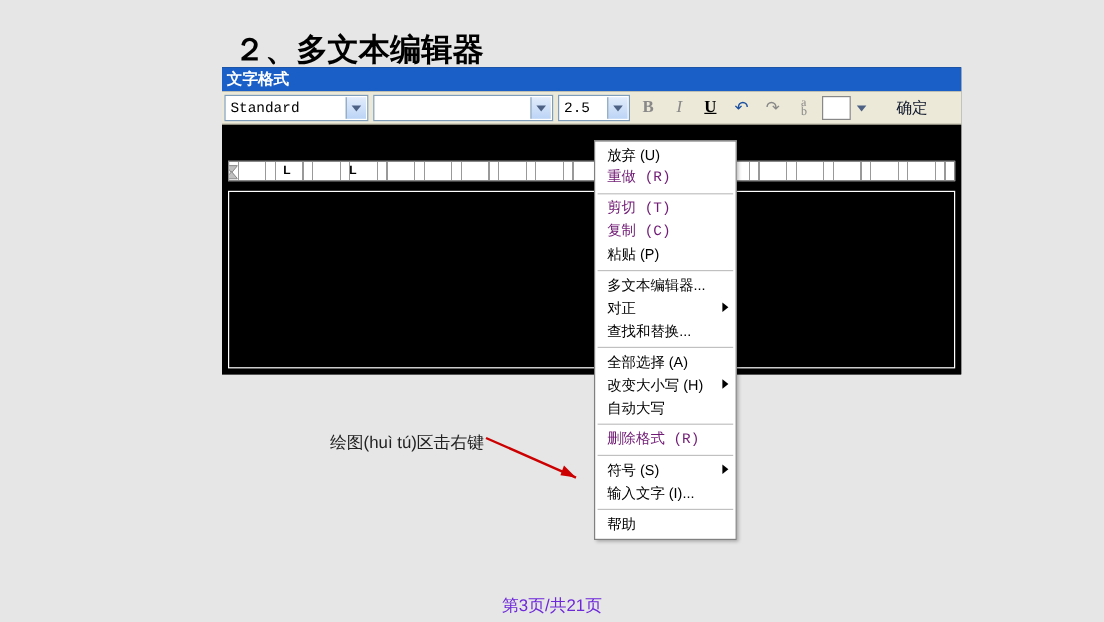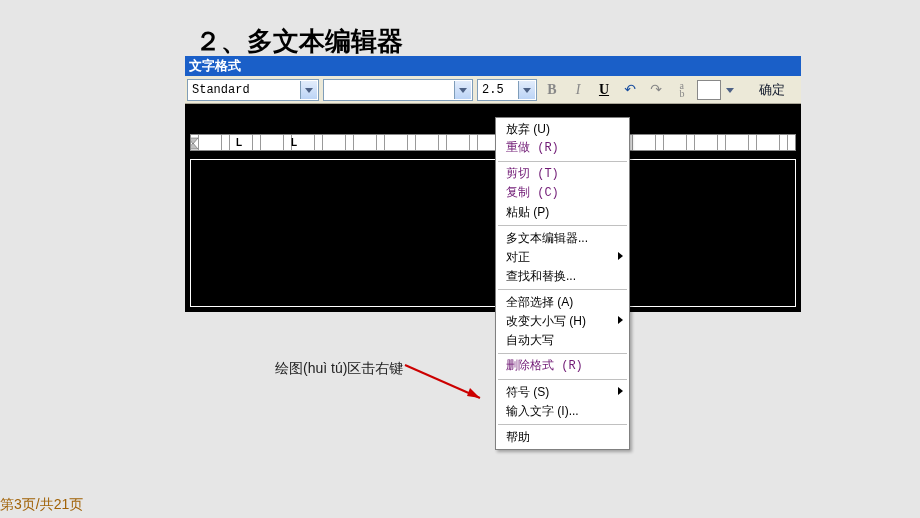--- a/index.html
+++ b/index.html
@@ -70,21 +70,21 @@
     content: "";
     position: absolute;
     right: 5px;
     top: 8px;
     width: 0; height: 0;
     border-left: 4px solid transparent;
     border-right: 4px solid transparent;
     border-top: 5px solid #4d6185;
     z-index: 1;
   }
-  .combo.style { width: 132px; font-family: Liberation Mono, monospace; }
+  .combo.style { width: 120px; font-family: Liberation Mono, monospace; }
   .combo.font  { width: 150px; }
   .combo.size  { width: 60px; }
   .tbtn {
     width: 22px; height: 22px;
     display: flex; align-items: center; justify-content: center;
     font-family: "Times New Roman", serif;
     font-size: 14px;
     color: #888;
     user-select: none;
   }
@@ -171,21 +171,21 @@
     left: 400px;
     top: 360px;
     width: 95px;
     height: 45px;
     pointer-events: none;
   }
   .ctxmenu {
     position: absolute;
     left: 495px;
     top: 117px;
-    width: 135px;
+    width: 119px;
     background: #fff;
     border: 1px solid #808080;
     box-shadow: 2px 2px 3px rgba(0,0,0,0.3);
     font-size: 12px;
     padding: 2px 0;
   }
   .ctxmenu .item {
     padding: 2px 18px 2px 10px;
     position: relative;
     line-height: 15px;
@@ -204,23 +204,23 @@
     top: 4px;
     width: 0; height: 0;
     border-top: 4px solid transparent;
     border-bottom: 4px solid transparent;
     border-left: 5px solid #000;
   }
   .footer {
     position: absolute;
     bottom: 4px;
     left: 0; right: 0;
-    text-align: left;
+    text-align: center;
     font-size: 14px;
-    color: #a16207;
+    color: #6d28d9;
   }
 </style>
 </head>
 <body>
 
 <div class="heading">２、多文本编辑器</div>
 
 <div class="app">
   <div class="titlebar">文字格式</div>
   <div class="toolbar">

